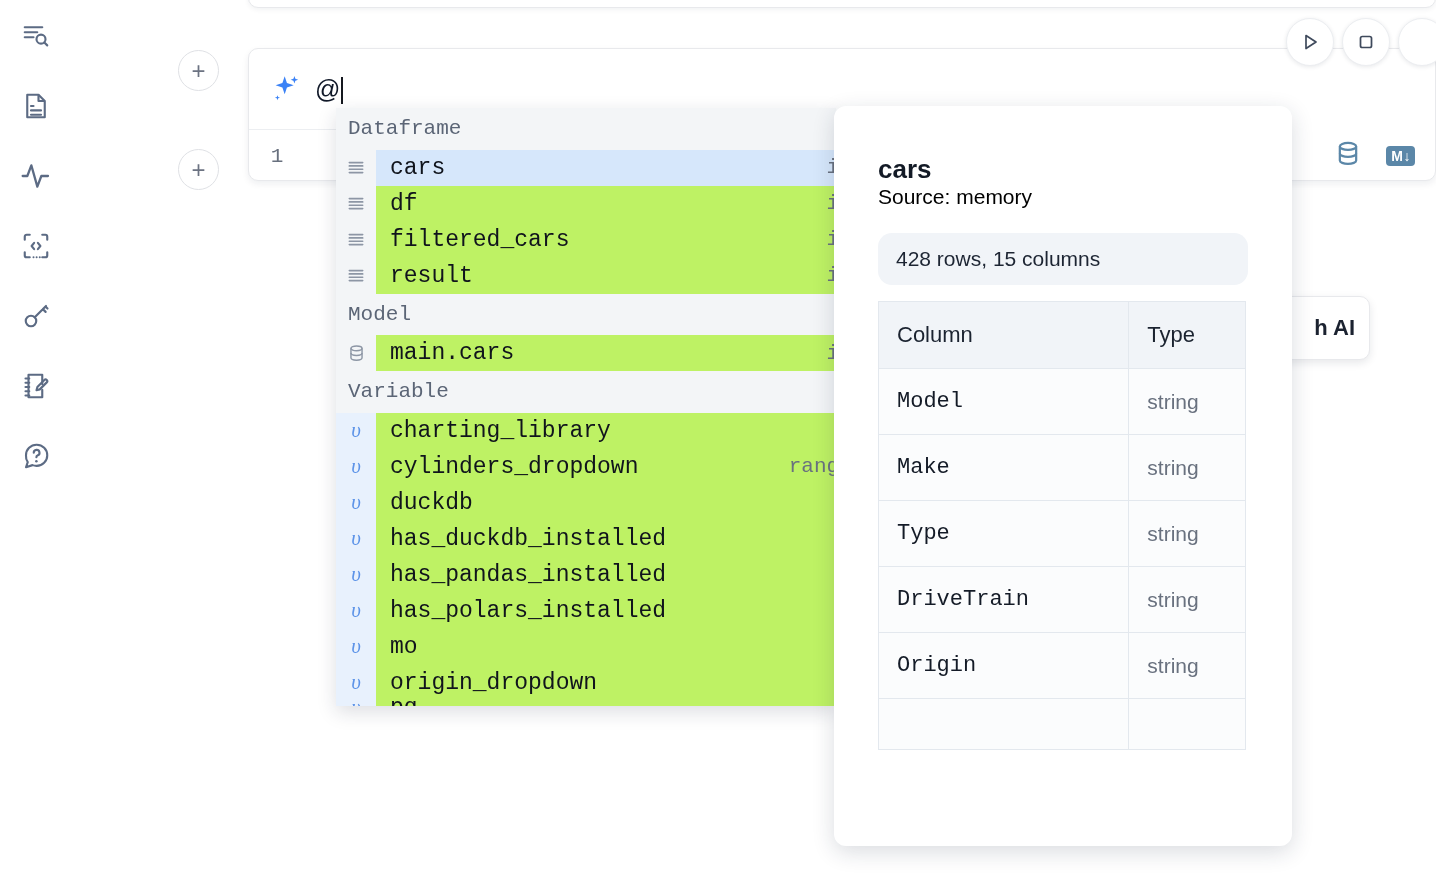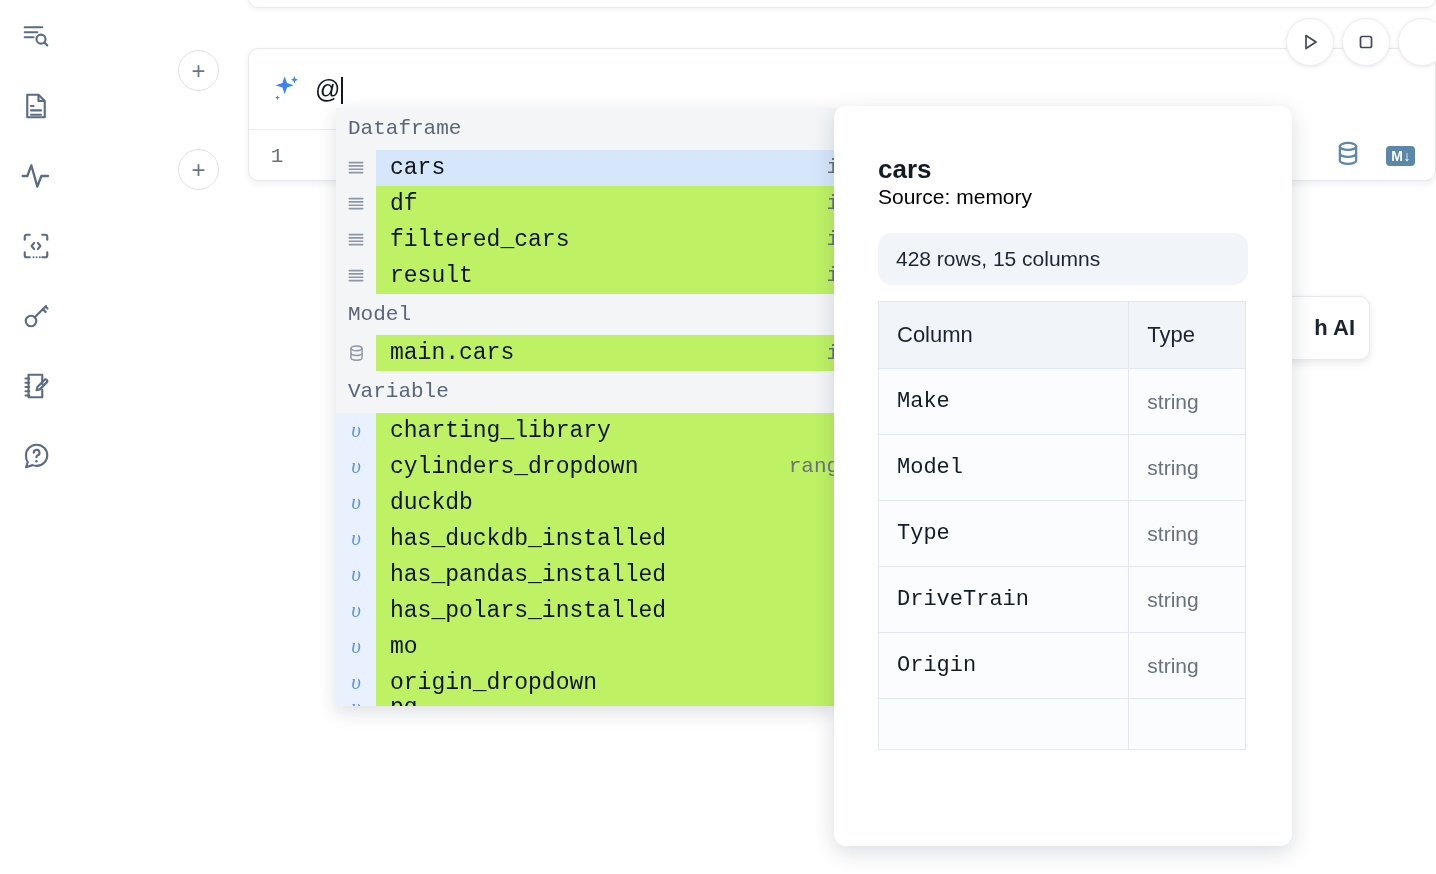--- a/index.html
+++ b/index.html
@@ -382,25 +382,25 @@
     <div class="pv-stats">428 rows, 15 columns</div>
     <table class="pv-table">
       <thead>
         <tr>
           <th>Column</th>
           <th>Type</th>
         </tr>
       </thead>
       <tbody id="pv-body">
           <tr>
+            <td class="col">Model</td>
+            <td class="typ">string</td>
+          </tr>
+          <tr>
             <td class="col">Make</td>
-            <td class="typ">string</td>
-          </tr>
-          <tr>
-            <td class="col">Model</td>
             <td class="typ">string</td>
           </tr>
           <tr>
             <td class="col">Type</td>
             <td class="typ">string</td>
           </tr>
           <tr>
             <td class="col">DriveTrain</td>
             <td class="typ">string</td>
           </tr>

